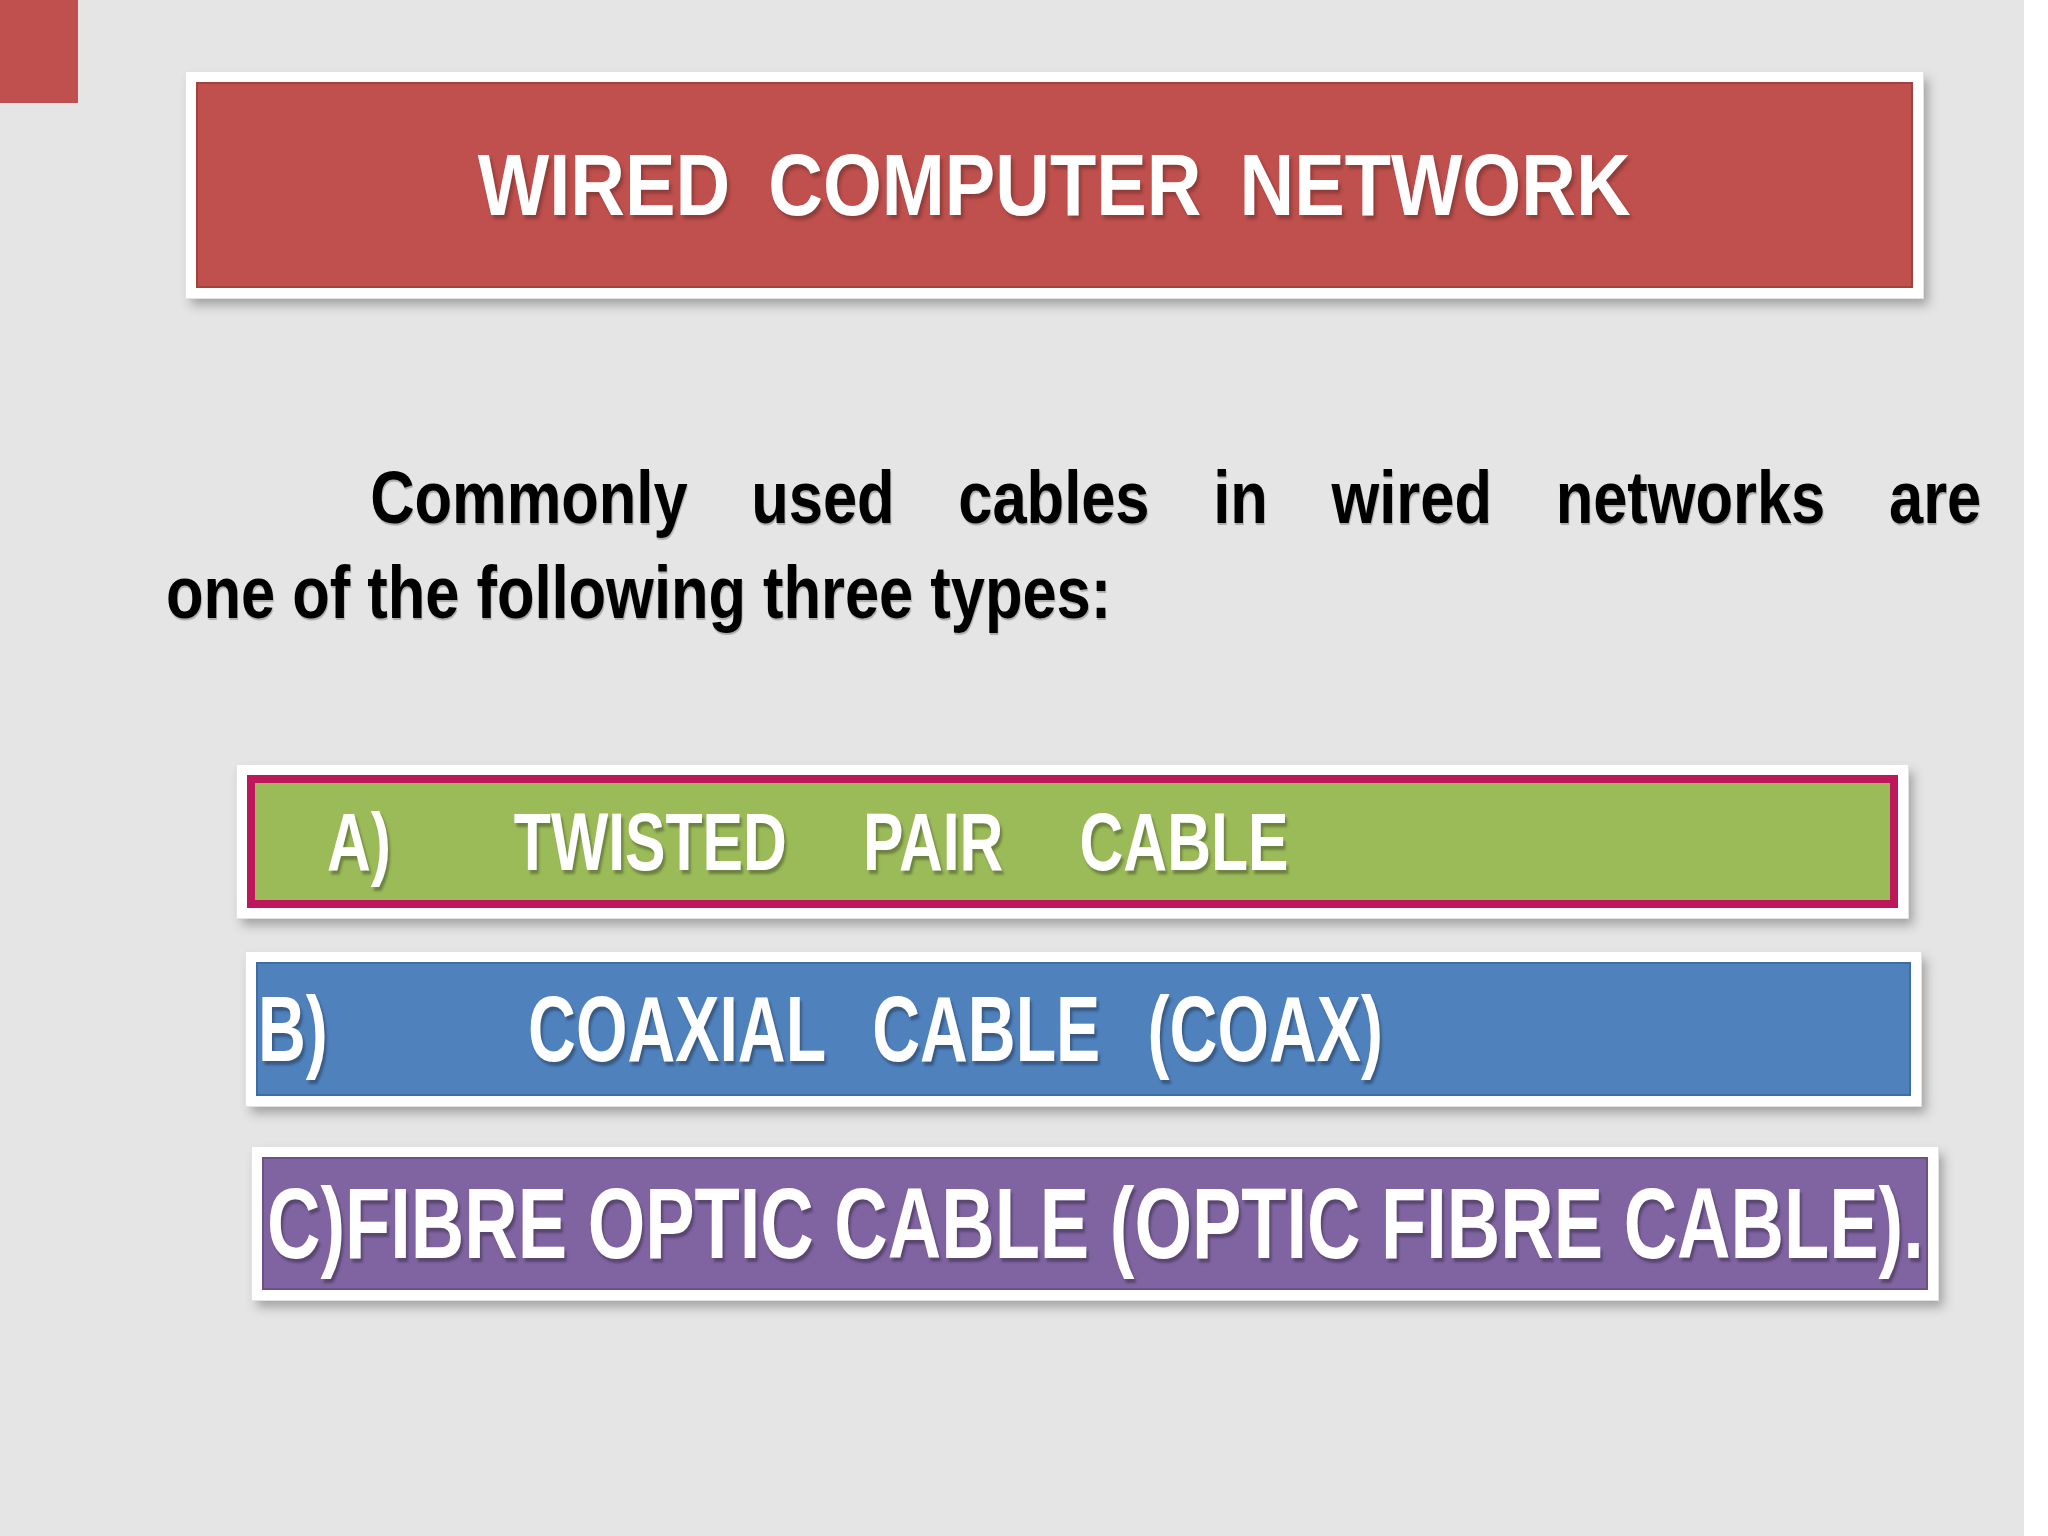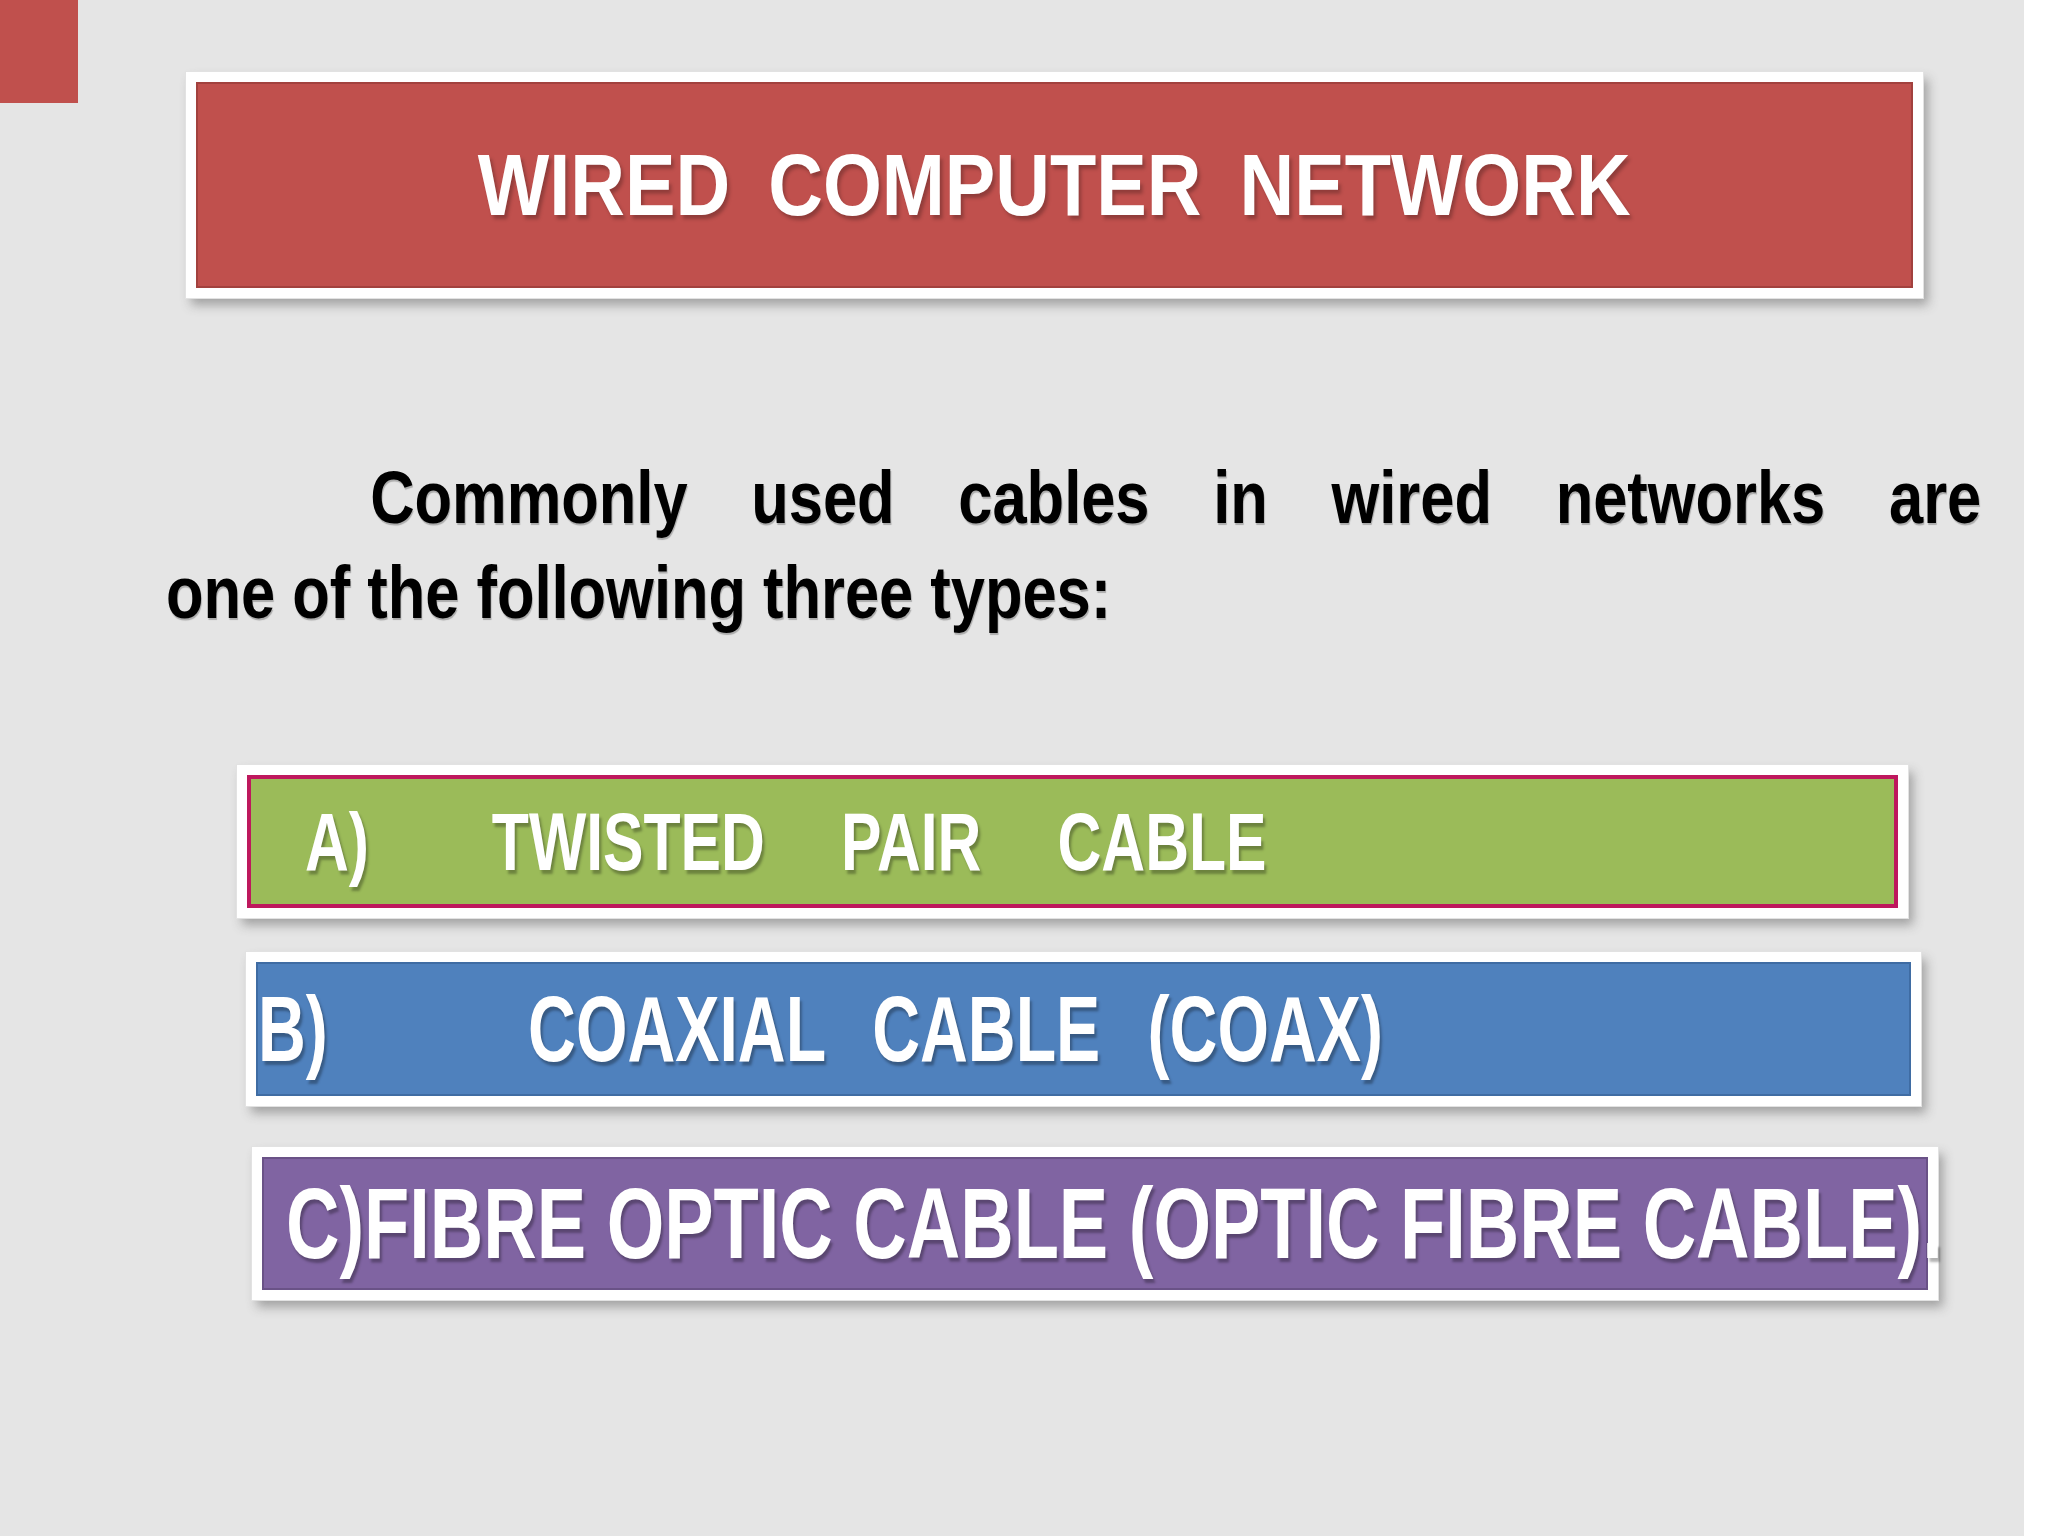--- a/index.html
+++ b/index.html
@@ -98,22 +98,22 @@
     text-shadow: 3px 4px 3px rgba(0, 0, 0, 0.3);
   }
   .bar-a-frame {
     left: 237px;
     top: 765px;
     width: 1671px;
     height: 153px;
   }
   .bar-a-fill {
     background: #9bbb59;
-    border: 4px solid #be185d;
-    padding-left: 54px;
+    border: 8px solid #be185d;
+    padding-left: 72px;
   }
   .bar-a-fill .bar-line {
     font-size: 82px;
     word-spacing: 80px;
     transform: scaleX(0.74);
   }
   .bar-a-fill .label { margin-left: 166px; }
 
   .bar-b-frame {
     left: 246px;
@@ -134,21 +134,21 @@
 
   .bar-c-frame {
     left: 252px;
     top: 1147px;
     width: 1686px;
     height: 153px;
   }
   .bar-c-fill {
     background: #8064a2;
     border: 2px solid #6a5287;
-    padding-left: 22px;
+    padding-left: 3px;
   }
   .bar-c-fill .bar-line {
     font-size: 100px;
     transform: scaleX(0.74);
   }
   .bar-c-fill .label { margin-left: 0; }
 </style>
 </head>
 <body>
 

